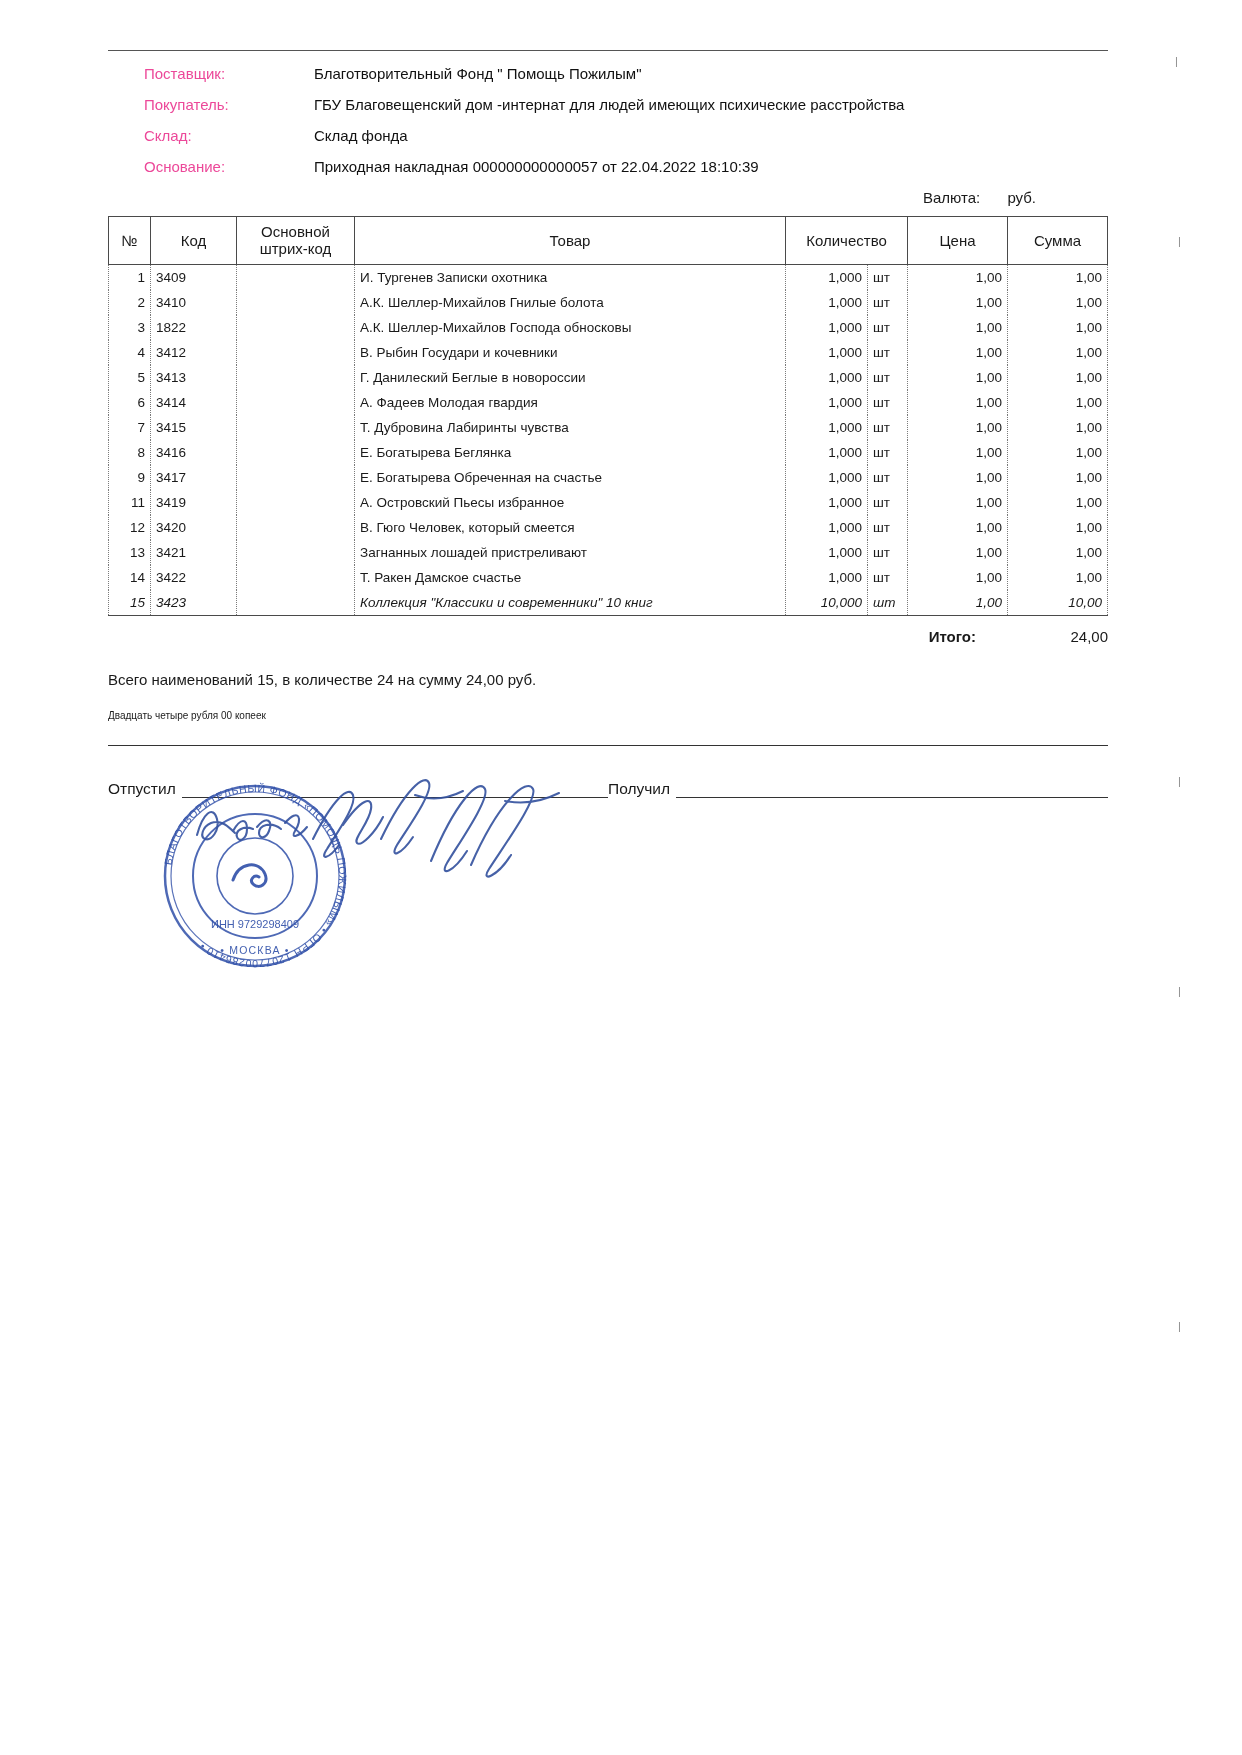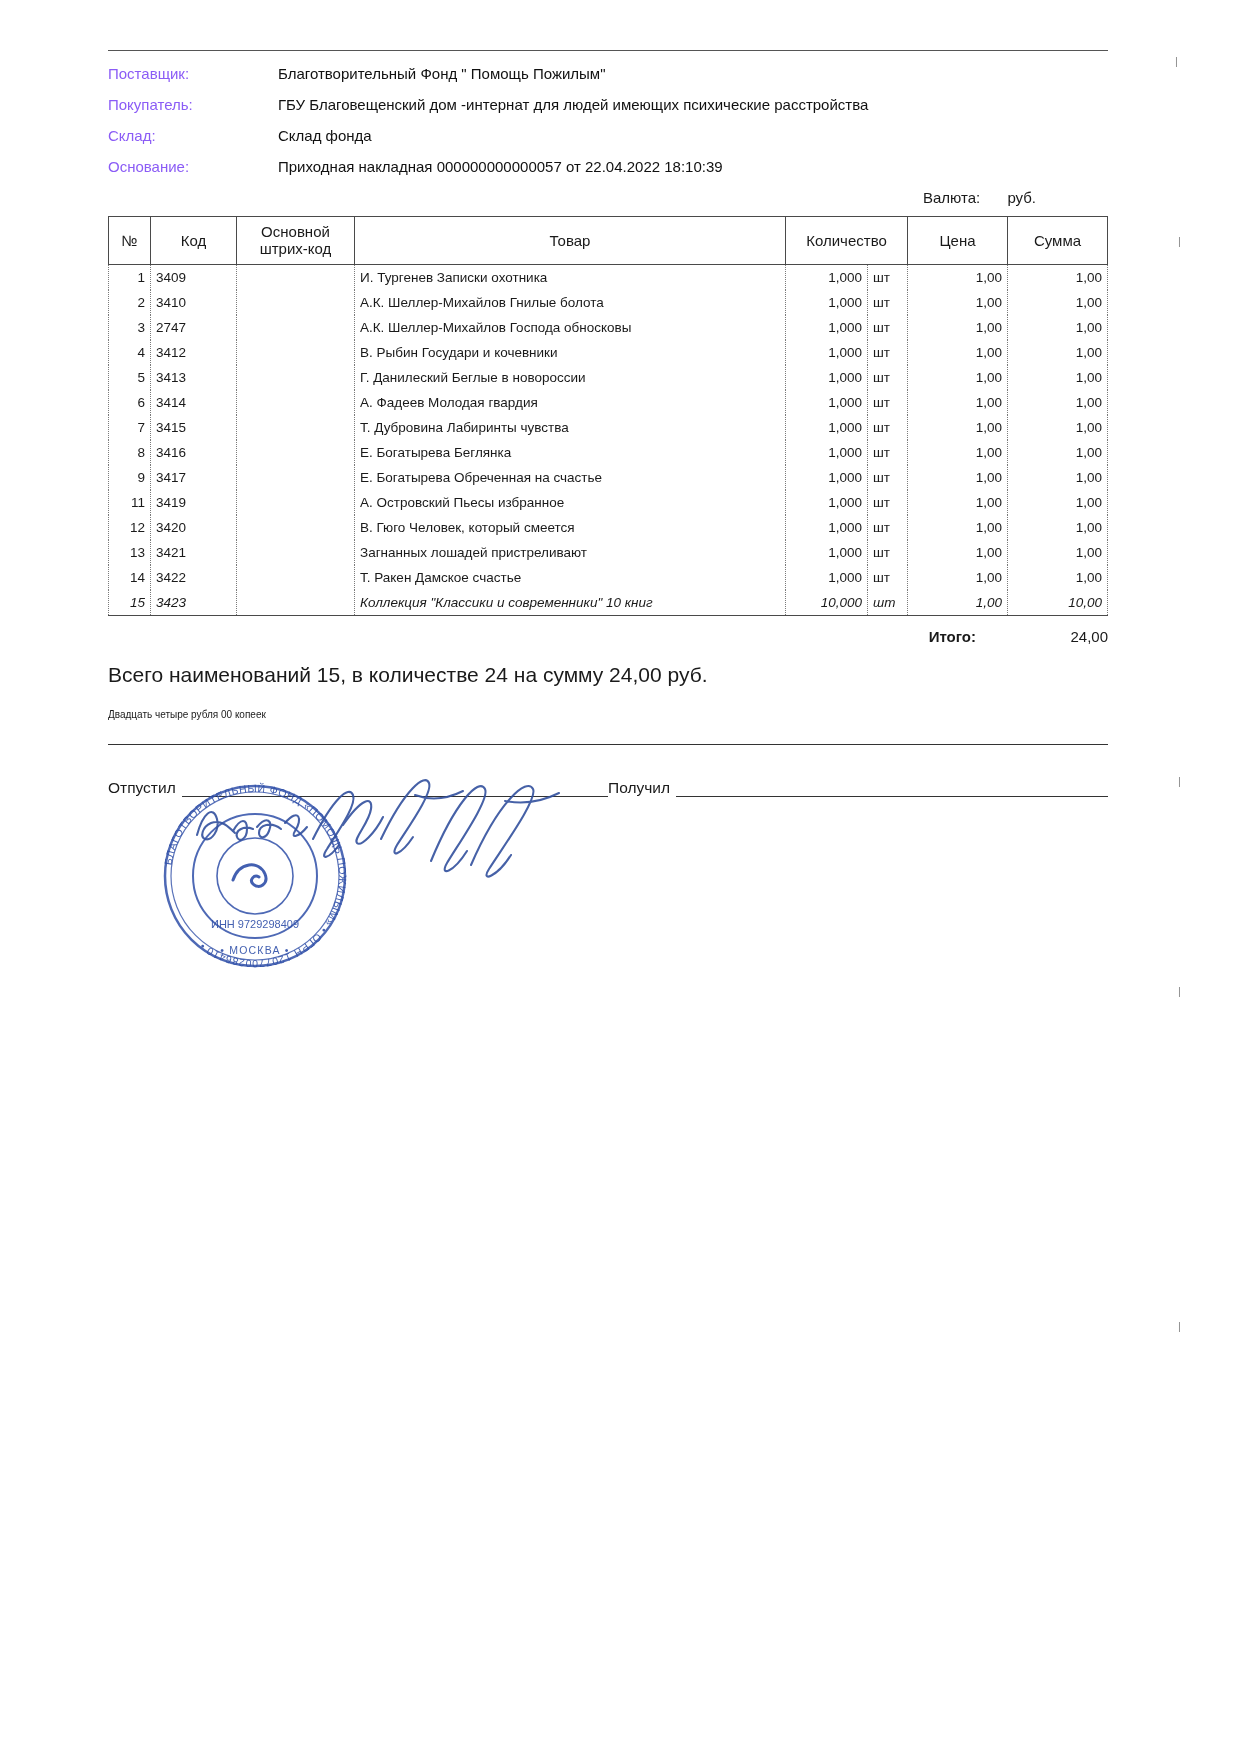--- a/index.html
+++ b/index.html
@@ -44,21 +44,22 @@
   .meta-row {
     display: flex;
     align-items: flex-start;
     margin-bottom: 14px;
     font-size: 15px;
     color: #222;
   }
   .meta-label {
     width: 170px;
     flex: none;
-    color: #8b5cf6;
+    color: #ec4899;
+    margin-left: 36px;
   }
   .meta-value {
     flex: 1;
     color: #111;
   }
   .currency-row {
     margin-top: 10px;
     margin-bottom: 10px;
     text-align: right;
     font-size: 15px;
@@ -113,22 +114,22 @@
     width: 1000px;
     display: flex;
     justify-content: flex-end;
     align-items: baseline;
     margin-top: 12px;
     font-size: 15px;
   }
   .total-label { font-weight: bold; margin-right: 40px; }
   .total-value { width: 92px; text-align: right; }
   .summary {
-    margin-top: 18px;
-    font-size: 21px;
+    margin-top: 26px;
+    font-size: 15px;
   }
   .summary2 {
     margin-top: 22px;
     font-size: 10px;
   }
   .sign-rule {
     margin-top: 24px;
     border-bottom: 1px solid #333;
     width: 1000px;
   }
@@ -250,21 +251,21 @@
             <td class="c-code">3410</td>
             <td class="c-bar"></td>
             <td class="c-name">А.К. Шеллер-Михайлов Гнилые болота</td>
             <td class="c-qty" style="border-right: 1px dotted rgb(122, 122, 122);">1,000</td>
             <td class="c-unit" style="border-left: none;">шт</td>
             <td class="c-price">1,00</td>
             <td class="c-sum">1,00</td>
           </tr>
           <tr>
             <td class="c-num">3</td>
-            <td class="c-code">2747</td>
+            <td class="c-code">1822</td>
             <td class="c-bar"></td>
             <td class="c-name">А.К. Шеллер-Михайлов Господа обносковы</td>
             <td class="c-qty" style="border-right: 1px dotted rgb(122, 122, 122);">1,000</td>
             <td class="c-unit" style="border-left: none;">шт</td>
             <td class="c-price">1,00</td>
             <td class="c-sum">1,00</td>
           </tr>
           <tr>
             <td class="c-num">4</td>
             <td class="c-code">3412</td>

